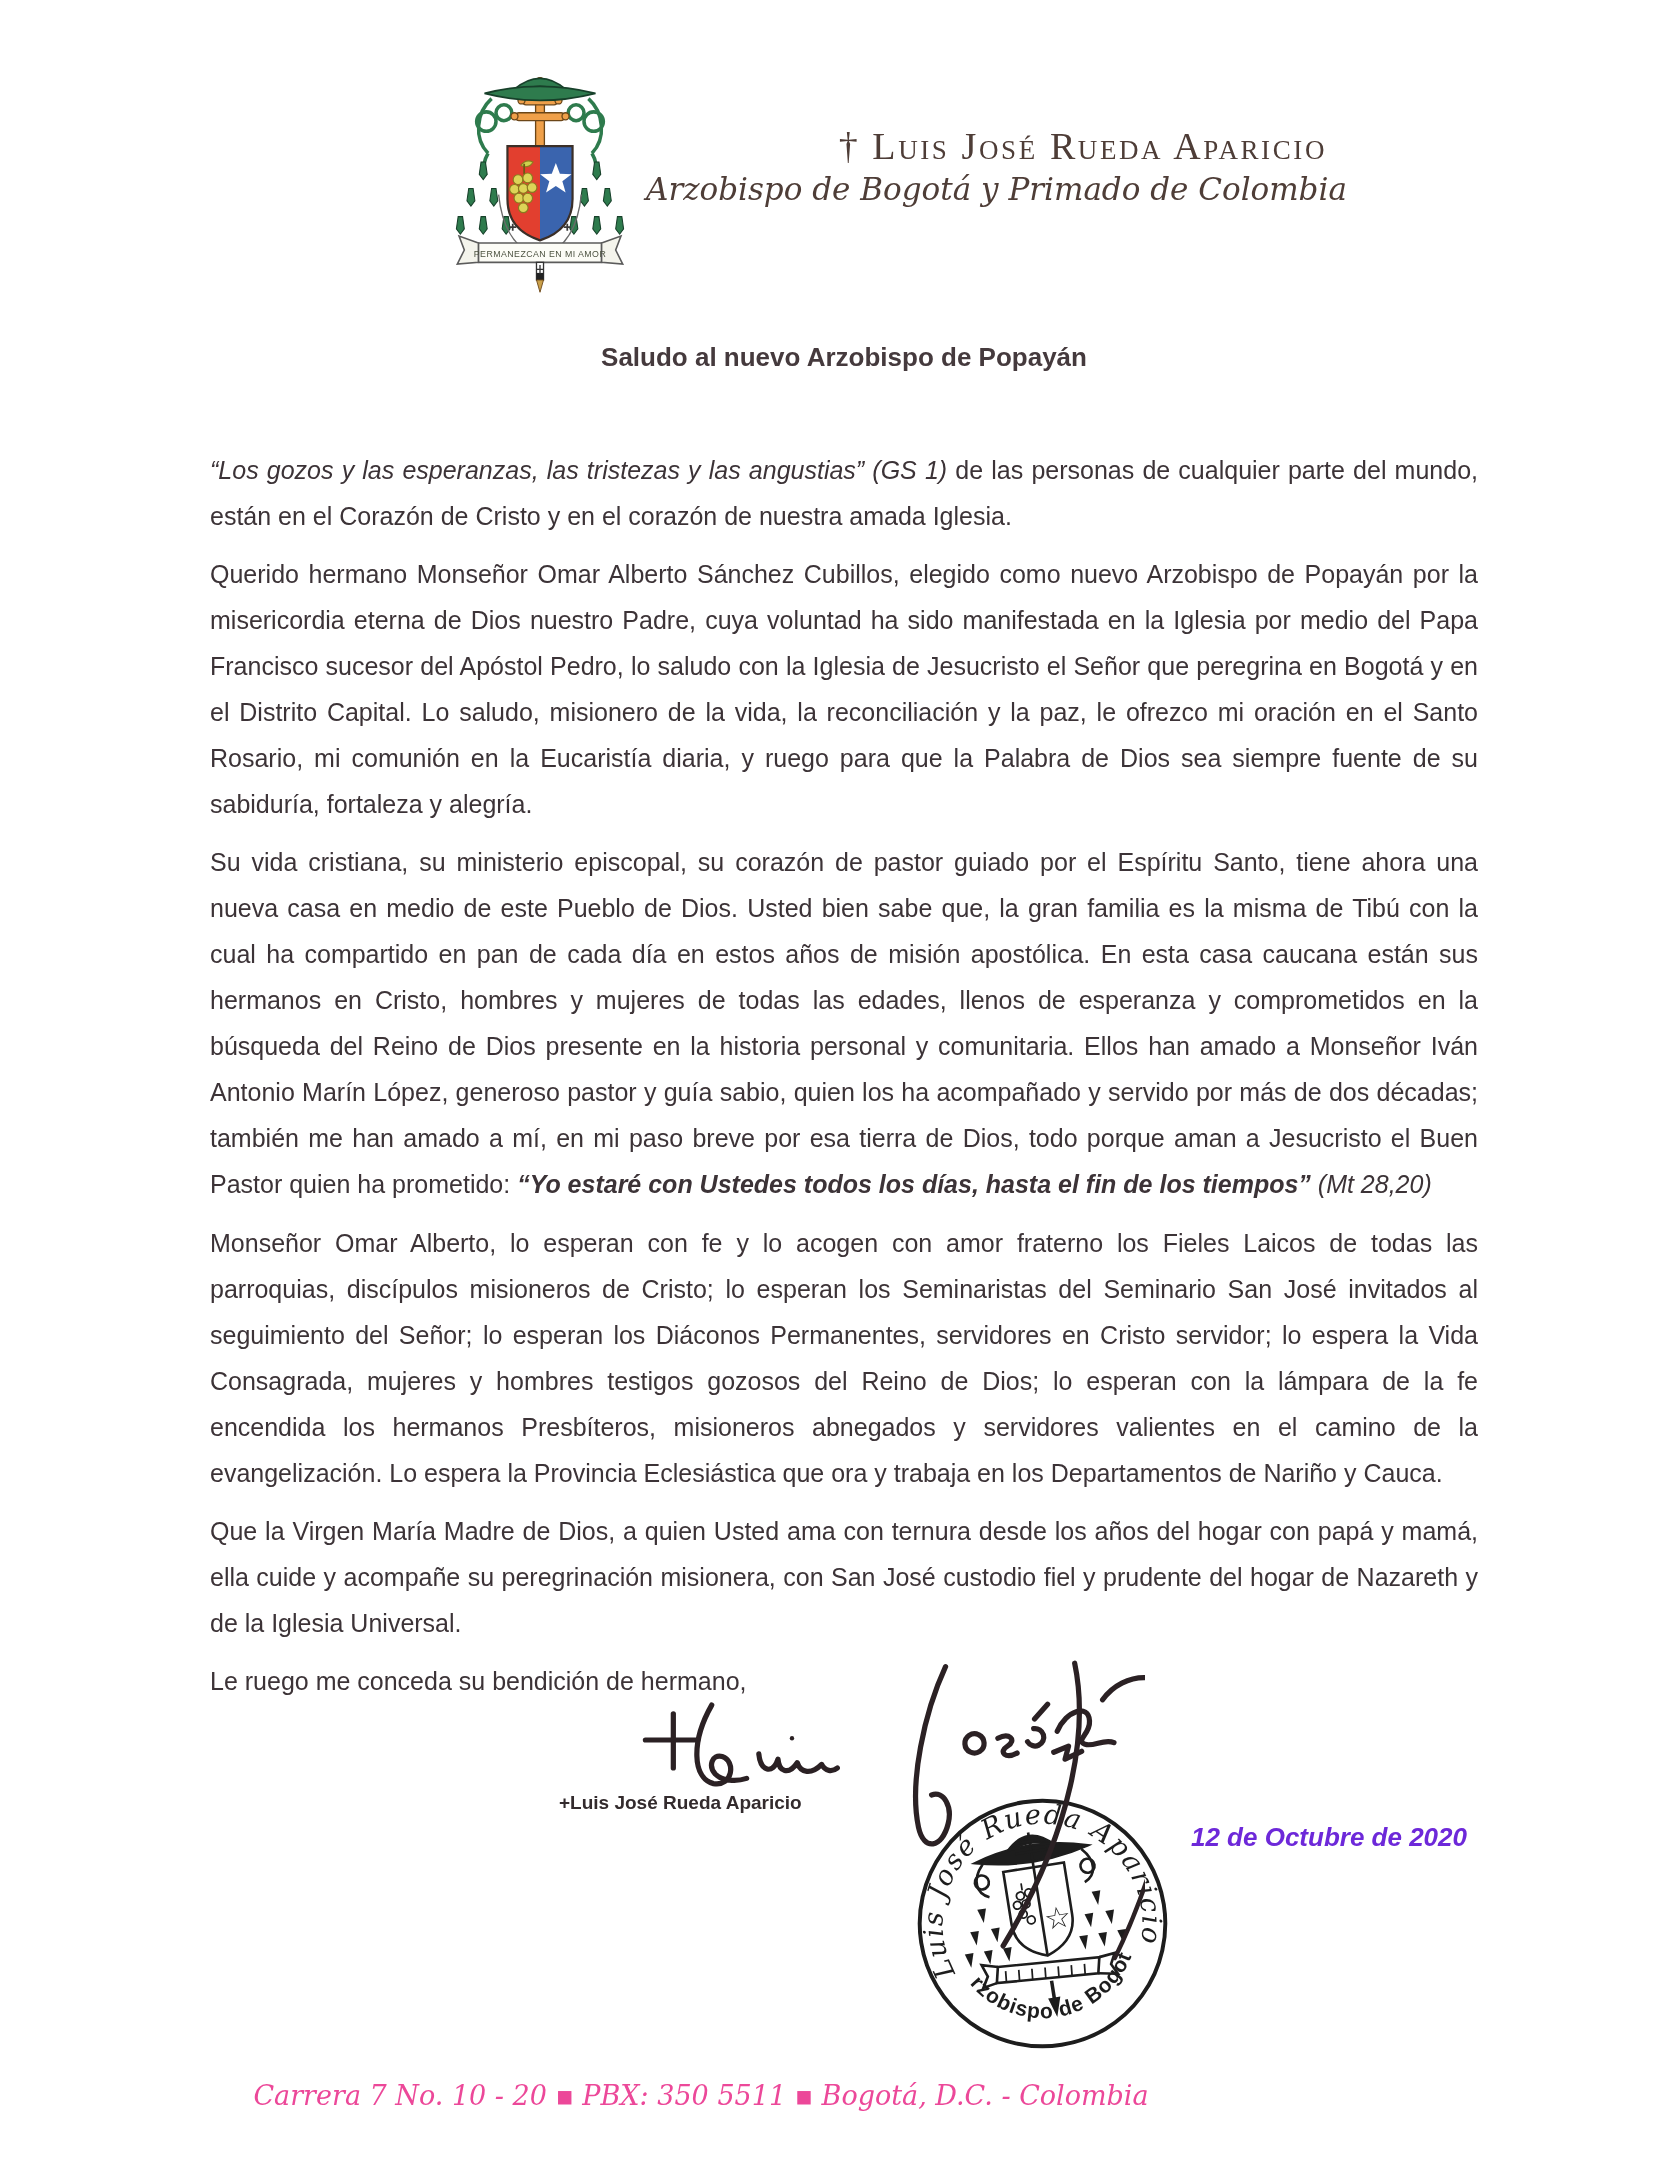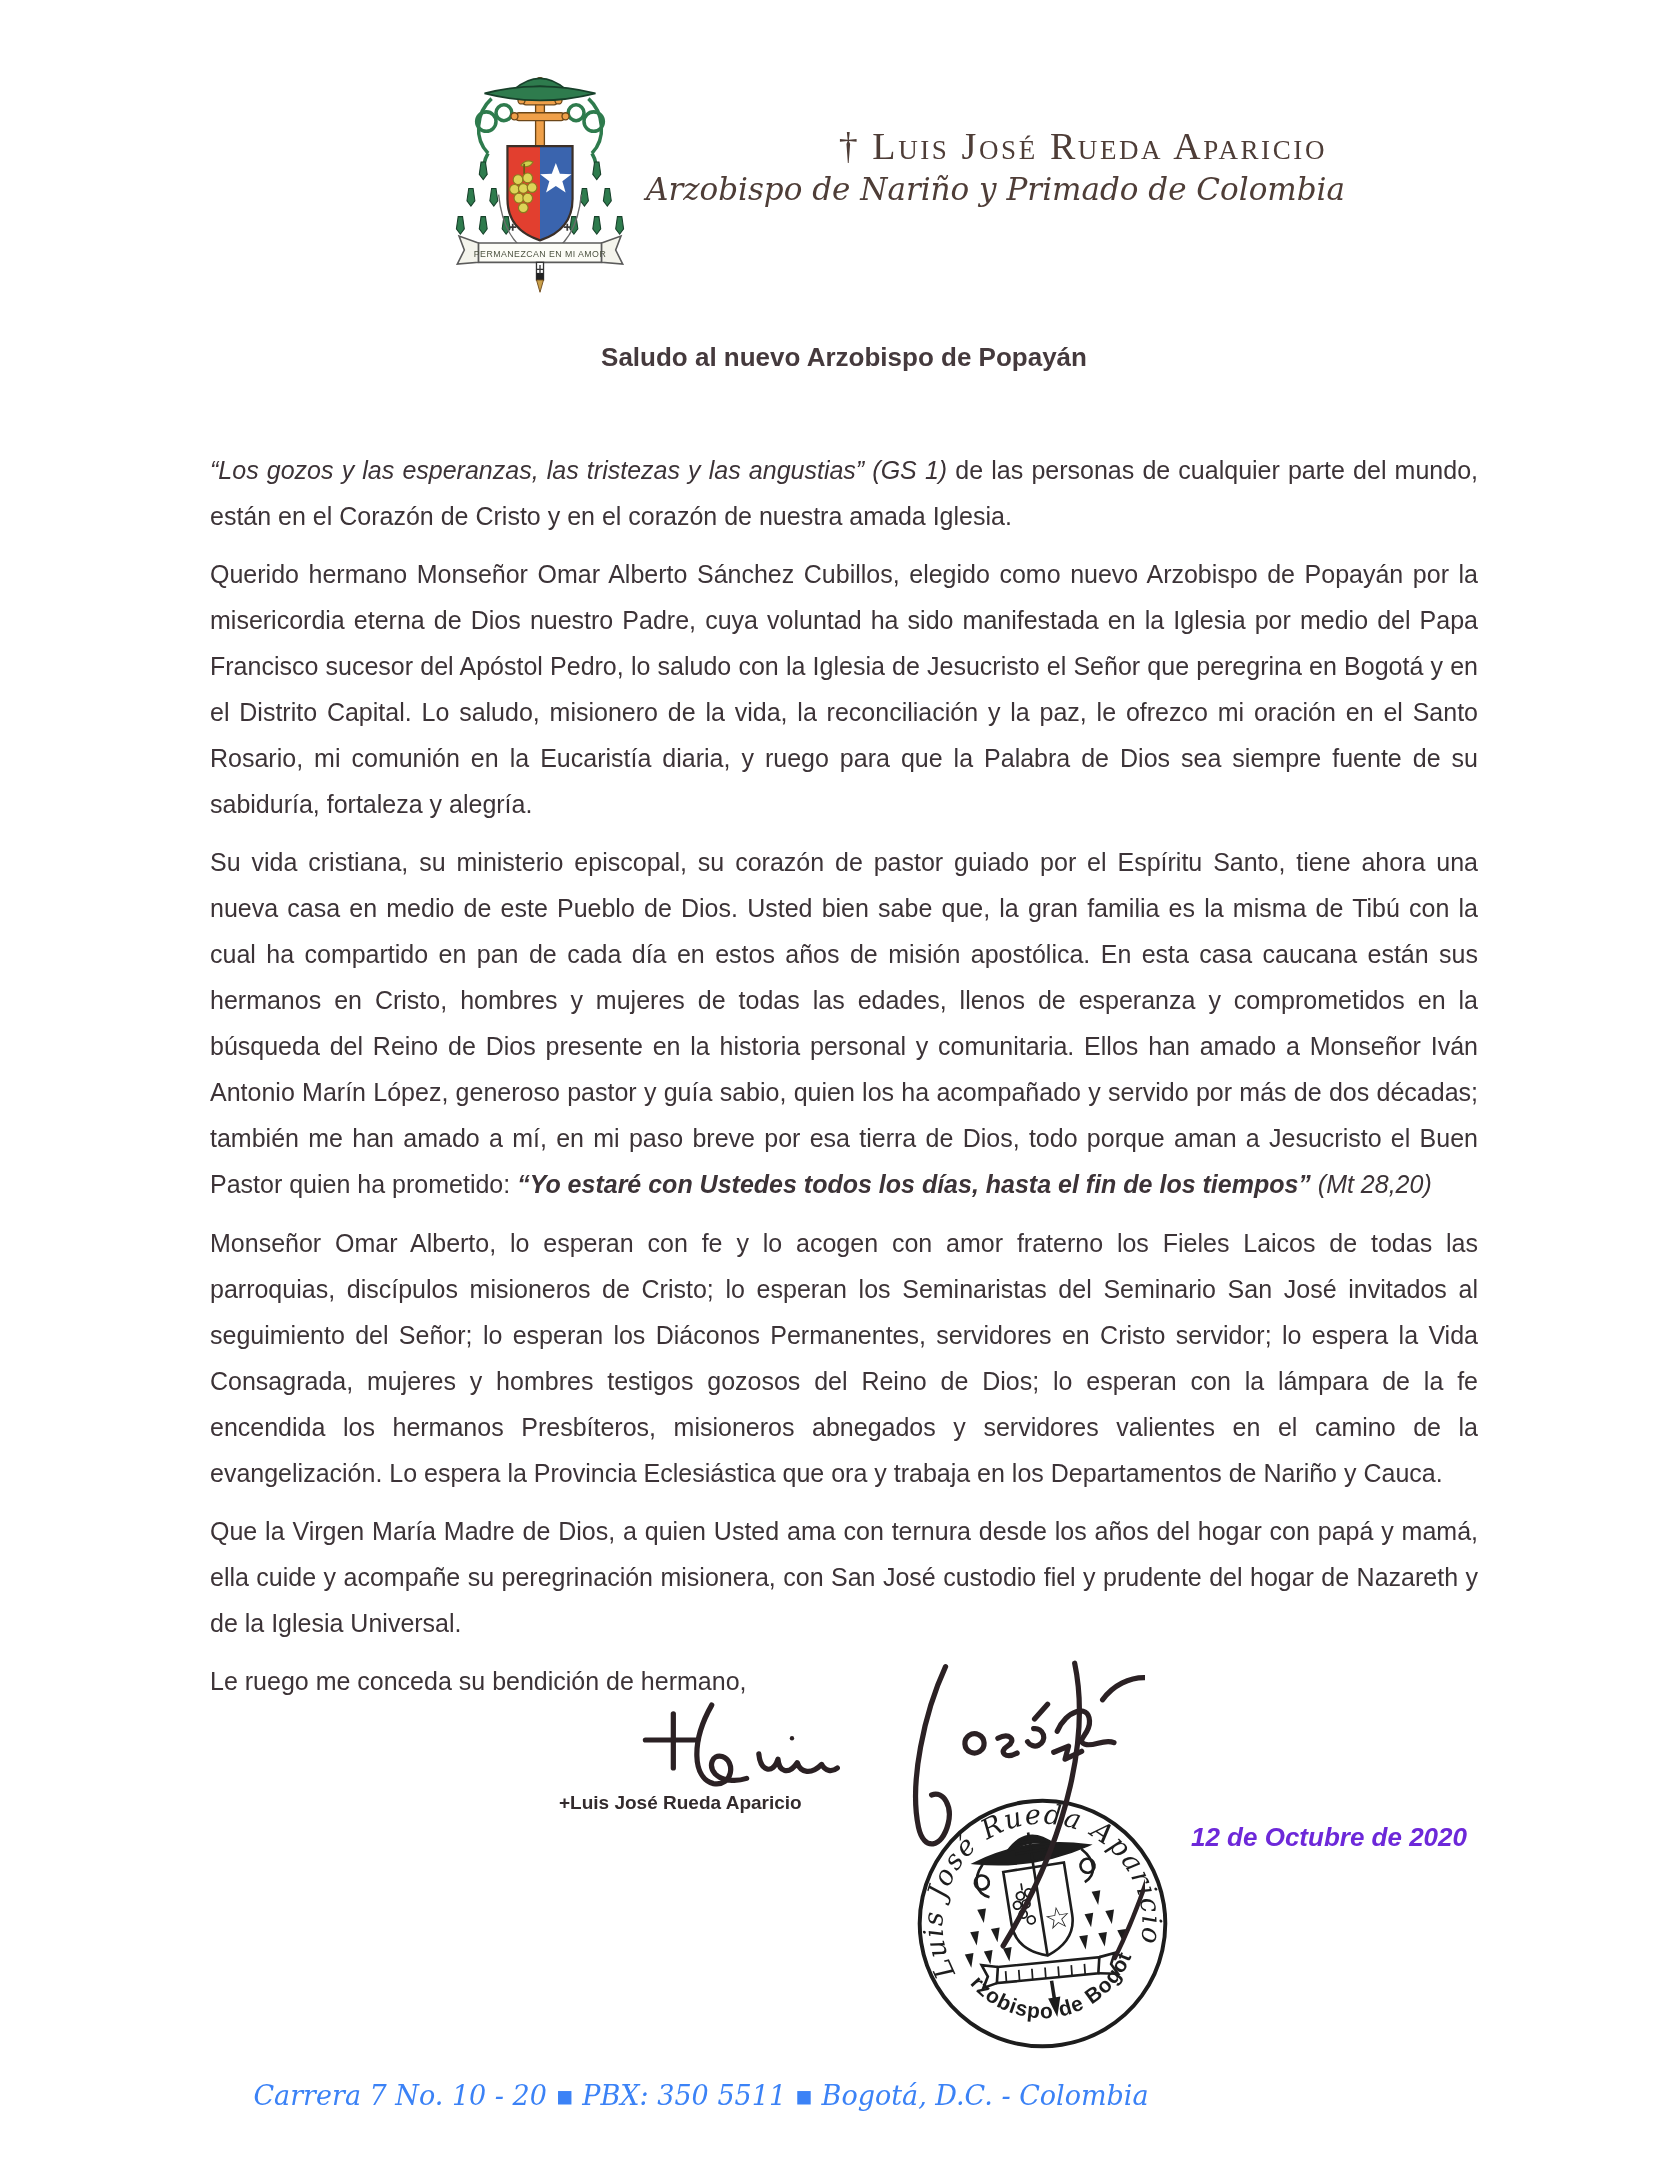--- a/index.html
+++ b/index.html
@@ -42,21 +42,21 @@
   }
   .letter-date{
     position:absolute;left:1170px;top:1822px;width:297px;text-align:right;
     font-size:26px;font-weight:700;font-style:italic;color:#6d28d9;white-space:nowrap;
   }
   .stamp-svg{position:absolute;left:889px;top:1770px;width:307px;height:307px;z-index:2;transform:rotate(-9deg);}
   
   .letter-footer{
     position:absolute;left:0;top:2080px;width:1402px;text-align:center;
     font-family:"DejaVu Serif",serif;font-style:italic;
-    font-size:27px;color:#3b82f6;
+    font-size:27px;color:#ec4899;
   }
 </style>
 </head>
 <body>
 
 <div class="page">
 
   <svg class="crest-svg" viewBox="0 0 250 270" aria-hidden="true">
 
     <g stroke="#2e7b4d" stroke-width="4" fill="none">
@@ -137,21 +137,21 @@
     <g>
       <rect x="121" y="232" width="8" height="20" fill="#ffffff" stroke="#333" stroke-width="1.5"></rect>
       <rect x="121" y="244" width="8" height="8" fill="#222"></rect>
       <path d="M121,252 L129,252 L125,266 Z" fill="#caa04a" stroke="#6b4618" stroke-width="1"></path>
       <path d="M121,240 l8,0 m-4,-5 l0,10" stroke="#333" stroke-width="1.5"></path>
     </g>
   </svg>
 
   <div class="lh-text">
     <div class="lh-name">† Luis José Rueda Aparicio</div>
-    <div class="lh-subtitle">Arzobispo de Nariño y Primado de Colombia</div>
+    <div class="lh-subtitle">Arzobispo de Bogotá y Primado de Colombia</div>
   </div>
 
   <h1 class="letter-title">Saludo al nuevo Arzobispo de Popayán</h1>
 
   <main class="letter-body">
       <p><span class="seg-italic">“Los gozos y las esperanzas, las tristezas y las angustias” (GS 1)</span><span class="seg-normal"> de las personas de cualquier parte del mundo, están en el Corazón de Cristo y en el corazón de nuestra amada Iglesia.</span></p>
       <p><span class="seg-normal">Querido hermano </span><span class="seg-bold">Monseñor Omar Alberto Sánchez Cubillos</span><span class="seg-normal">, elegido como nuevo Arzobispo de Popayán por la misericordia eterna de Dios nuestro Padre, cuya voluntad ha sido manifestada en la Iglesia por medio del Papa Francisco sucesor del Apóstol Pedro, lo saludo con la Iglesia de Jesucristo el Señor que peregrina en Bogotá y en el Distrito Capital. Lo saludo, misionero de la vida, la reconciliación y la paz, le ofrezco mi oración en el Santo Rosario, mi comunión en la Eucaristía diaria, y ruego para que la Palabra de Dios sea siempre fuente de su sabiduría, fortaleza y alegría.</span></p>
       <p><span class="seg-normal">Su vida cristiana, su ministerio episcopal, su corazón de pastor guiado por el Espíritu Santo, tiene ahora una nueva casa en medio de este Pueblo de Dios. Usted bien sabe que, la gran familia es la misma de Tibú con la cual ha compartido en pan de cada día en estos años de misión apostólica. En esta casa caucana están sus hermanos en Cristo, hombres y mujeres de todas las edades, llenos de esperanza y comprometidos en la búsqueda del Reino de Dios presente en la historia personal y comunitaria. Ellos han amado a Monseñor Iván Antonio Marín López, generoso pastor y guía sabio, quien los ha acompañado y servido por más de dos décadas; también me han amado a mí, en mi paso breve por esa tierra de Dios, todo porque aman a Jesucristo el Buen Pastor quien ha prometido: </span><span class="seg-bold-italic">“Yo estaré con Ustedes todos los días, hasta el fin de los tiempos” </span><span class="seg-italic">(Mt 28,20)</span></p>
       <p><span class="seg-normal">Monseñor Omar Alberto, lo esperan con fe y lo acogen con amor fraterno los Fieles Laicos de todas las parroquias, discípulos misioneros de Cristo; lo esperan los Seminaristas del Seminario San José invitados al seguimiento del Señor; lo esperan los Diáconos Permanentes, servidores en Cristo servidor; lo espera la Vida Consagrada, mujeres y hombres testigos gozosos del Reino de Dios; lo esperan con la lámpara de la fe encendida los hermanos Presbíteros, misioneros abnegados y servidores valientes en el camino de la evangelización. Lo espera la Provincia Eclesiástica que ora y trabaja en los Departamentos de Nariño y Cauca.</span></p>
       <p><span class="seg-normal">Que la Virgen María Madre de Dios, a quien Usted ama con ternura desde los años del hogar con papá y mamá, ella cuide y acompañe su peregrinación misionera, con San José custodio fiel y prudente del hogar de Nazareth y de la Iglesia Universal.</span></p>

